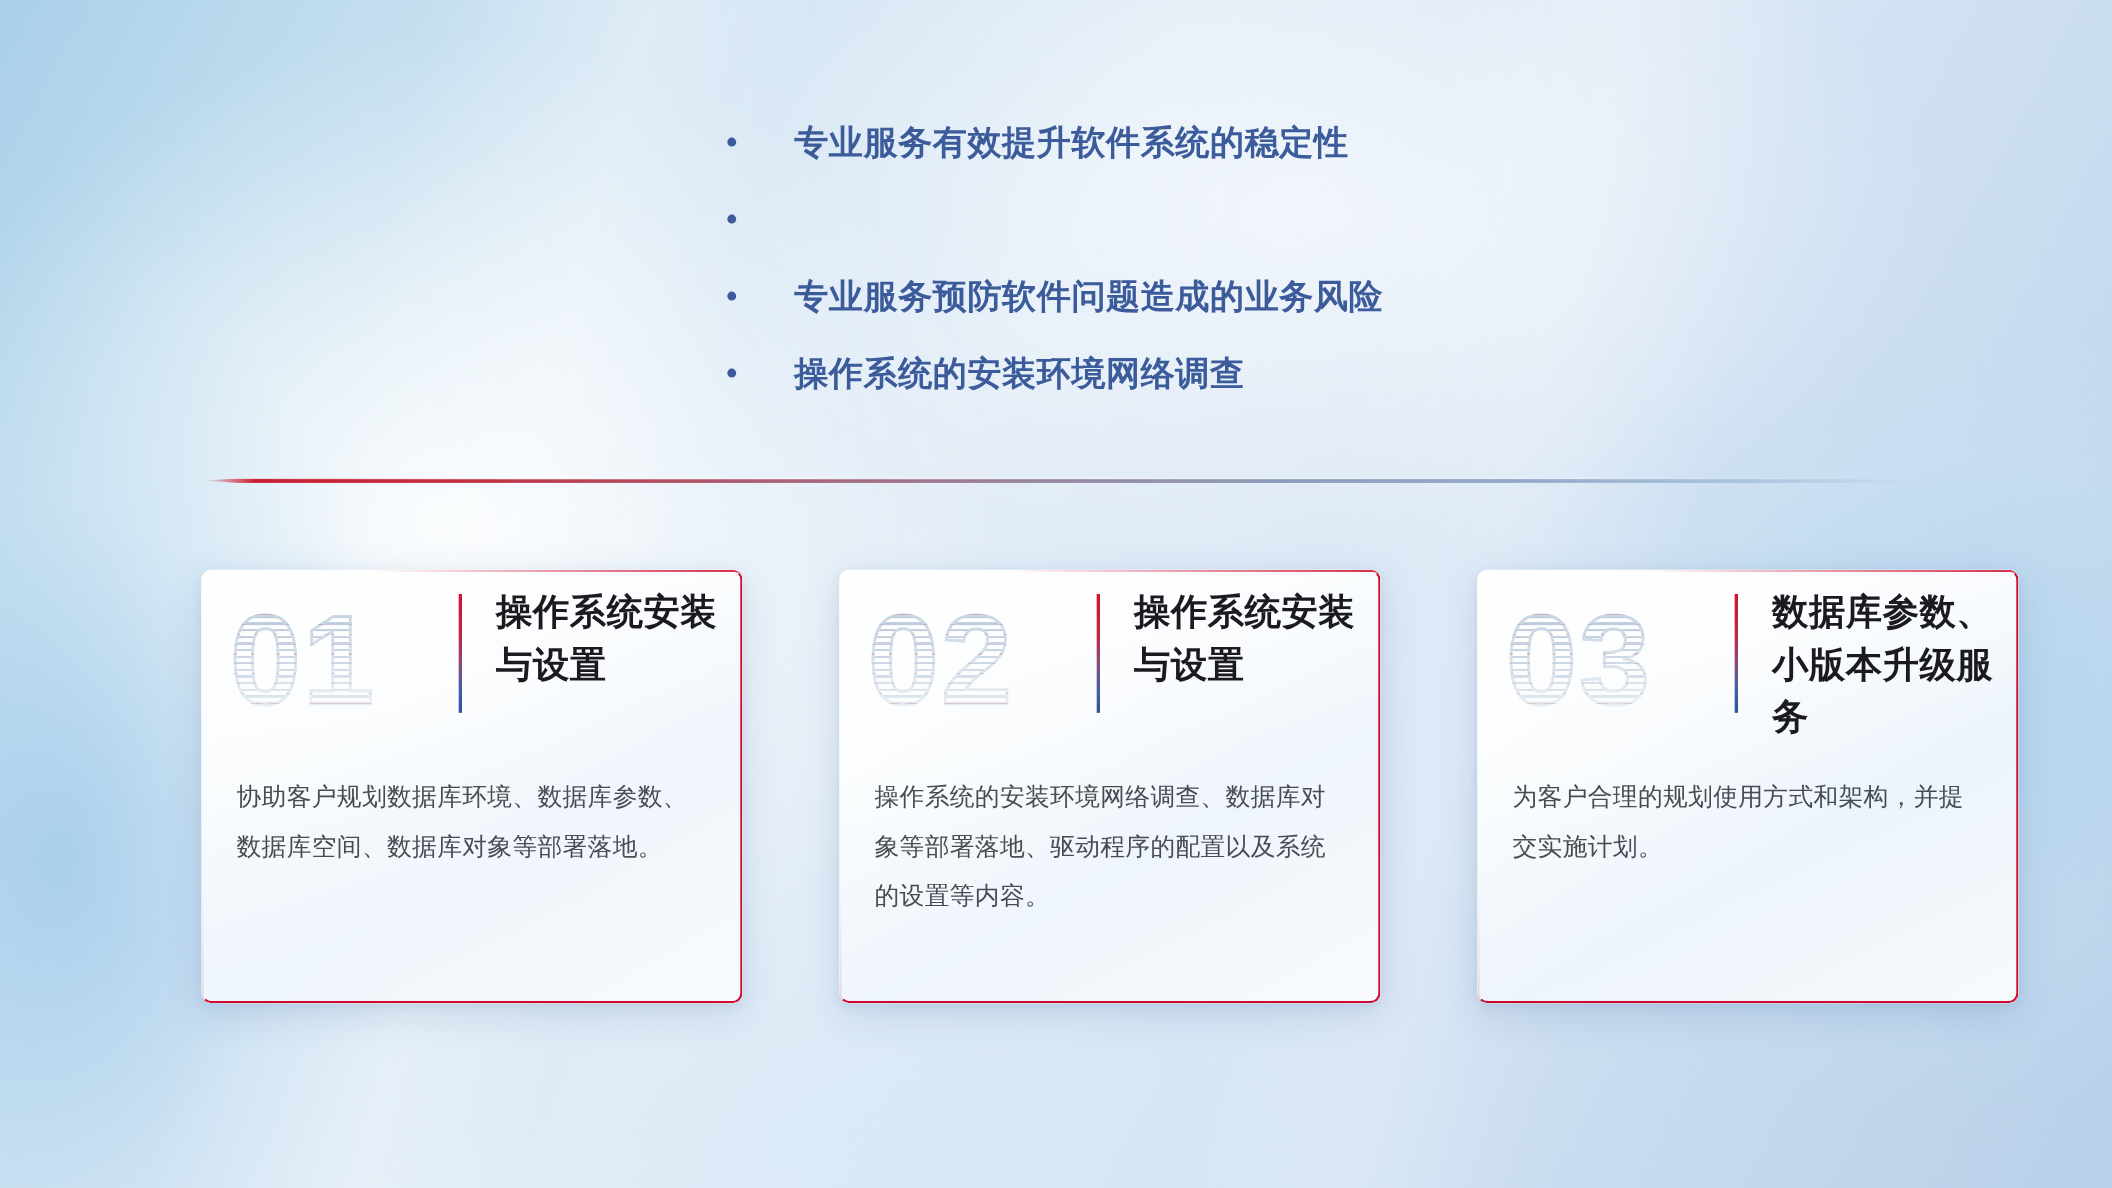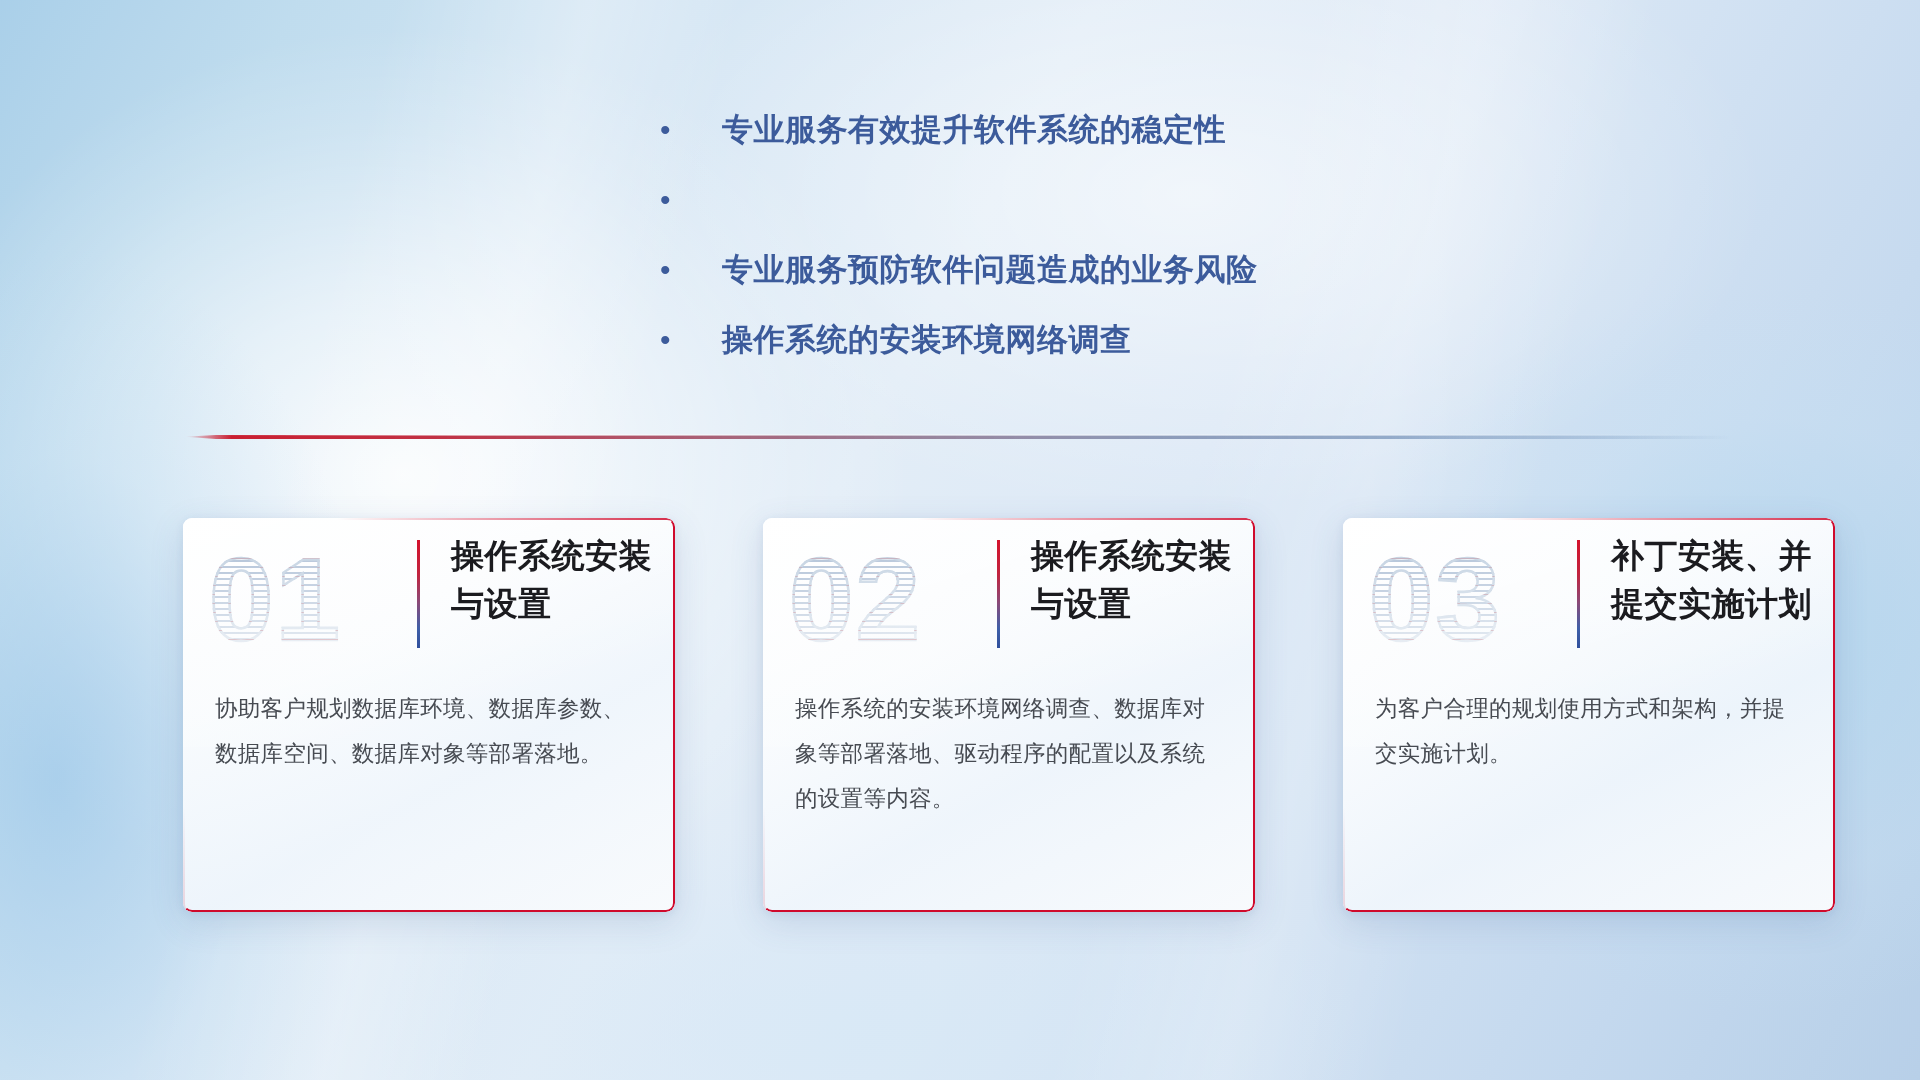--- a/index.html
+++ b/index.html
@@ -152,21 +152,21 @@
     position:absolute; left:234px; top:22px; width:3px; height:108px;
     background:linear-gradient(180deg,#d4122c 0%, #c1243f 32%, #8a4a78 58%, #3f5fa8 82%, #2f4f9c 100%);
   }
   .card-title {
     position:absolute; left:268px; top:14px; width:210px;
     font-size:33px; line-height:48px; font-weight:700;
     color:#1b1b1f; letter-spacing:.5px;
   }
 
   .card-body {
-    position:absolute; left:32px; top:168px; width:430px;
+    position:absolute; left:32px; top:184px; width:430px;
     font-size:22.5px; line-height:45px; color:#474b52; letter-spacing:.3px;
   }
 </style>
 </head>
 <body>
 
 <div class="bg bg-base"></div>
 <div class="bg bg-glow-1"></div>
 <div class="bg bg-glow-2"></div>
 <div class="bg bg-glow-3"></div>
@@ -231,20 +231,20 @@
       <div class="card-body">操作系统的安装环境网络调查、数据库对象等部署落地、驱动程序的配置以及系统的设置等内容。</div>
     </div>
 
     <div class="card">
       <div class="card-gloss"></div>
       <div class="card-accent"></div>
       <div class="card-head">
         <div class="card-num">03</div>
         <div class="card-num-shade">03</div>
         <div class="card-bar"></div>
-        <div class="card-title">补丁安装、并提交实施计划</div>
+        <div class="card-title">数据库参数、小版本升级服务</div>
       </div>
       <div class="card-body">为客户合理的规划使用方式和架构，并提交实施计划。</div>
     </div>
 
   </div>
 
 </div>
 
 </body></html>

